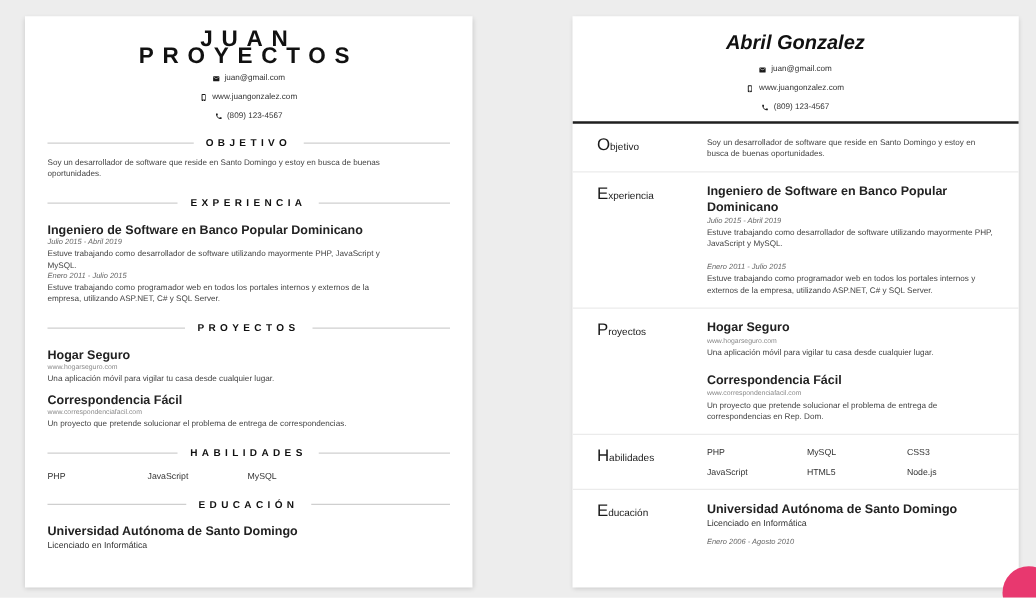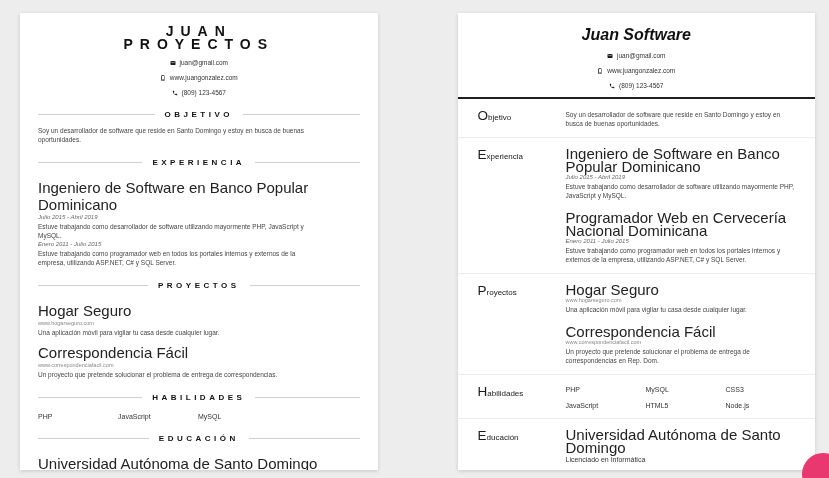--- a/index.html
+++ b/index.html
@@ -7,27 +7,27 @@
   body { font-family: "Liberation Sans", sans-serif; }
   #screen { position: relative; width: 829px; height: 478px; background: #ededed; overflow: hidden; }
   .canvas { display: flex; gap: 80px; padding: 13px 14px 0 20px; }
   .card {
     background: #fff; width: 358px; height: 457px;
     box-shadow: 0 1px 4px rgba(0,0,0,.16);
     display: flex; flex-direction: column; overflow: hidden;
   }
   
   .left-card { padding: 12px 18px 6px; }
-  .l-name { text-align: center; font-weight: bold; font-size: 14px; line-height: 13px; letter-spacing: 7px; color: #111; }
+  .l-name { text-align: center; font-weight: bold; font-size: 18px; line-height: 13px; letter-spacing: 7px; color: #111; }
   .contact-row { display: flex; justify-content: center; align-items: center; gap: 4px; font-size: 6.5px; color: #333; margin-top: 8px; }
   .contact-row .ic { width: 6px; height: 6px; fill: #1a1a1a; flex: 0 0 auto; }
   .l-sec { display: flex; align-items: center; margin: 14px 0 5px; }
   .l-sec::before, .l-sec::after { content: ""; flex: 1; border-top: 1px solid #cfcfcf; }
   .l-sec span { padding: 0 10px; font-weight: bold; font-size: 8px; letter-spacing: 3.5px; color: #111; white-space: nowrap; }
-  .item-title { font-size: 15px; font-weight: normal; color: #222; margin-top: 7px; }
+  .item-title { font-size: 10px; font-weight: bold; color: #222; margin-top: 7px; }
   .date { font-size: 6px; font-style: italic; color: #666; margin-top: 1px; }
   .url { font-size: 5.5px; color: #888; margin-top: 1px; }
   .desc { font-size: 6.5px; color: #444; line-height: 9px; margin-top: 2px; max-width: 276px; }
   .l-skills { display: grid; grid-template-columns: repeat(3, 80px); font-size: 7px; color: #333; margin-top: 6px; }
   .degree { font-size: 7px; color: #333; margin-top: 2px; }
   .edu-date { margin-top: 8px; }
   
   .right-card { padding-top: 13px; }
   .r-name { text-align: center; font-size: 16px; font-weight: bold; font-style: italic; color: #111; }
   .r-divider { border-top: 2px solid #1f1f1f; margin-top: 8px; }
@@ -119,21 +119,21 @@
         </div>
       <div>
         <h2 class="item-title">Universidad Autónoma de Santo Domingo</h2>
         <div class="degree">Licenciado en Informática</div>
 
       </div>
 
     </section>
 
     <section class="card right-card">
-      <h1 class="r-name">Juan Software</h1>
+      <h1 class="r-name">Abril Gonzalez</h1>
       <div class="contact-row">
         <svg class="ic" viewBox="0 0 24 24">
             <path d="M20 4H4c-1.1 0-2 .9-2 2v12c0 1.1.9 2 2 2h16c1.1 0 2-.9 2-2V6c0-1.1-.9-2-2-2zm0 4-8 5-8-5V6l8 5 8-5v2z"></path>
           </svg>
         <span>juan@gmail.com</span>
       </div>
       <div class="contact-row">
         <svg class="ic" viewBox="0 0 24 24">
             <path d="M15.5 1h-8C6.12 1 5 2.12 5 3.5v17C5 21.88 6.12 23 7.5 23h8c1.38 0 2.5-1.12 2.5-2.5v-17C18 2.12 16.88 1 15.5 1zm-4 21c-.83 0-1.5-.67-1.5-1.5s.67-1.5 1.5-1.5 1.5.67 1.5 1.5-.67 1.5-1.5 1.5zm4.5-4H8V4h8v14z"></path>
           </svg>
@@ -156,21 +156,20 @@
 
       <div class="r-section">
         <div class="r-label">Experiencia</div>
         <div class="r-content">
           <div class="item-block">
             <h2 class="item-title">Ingeniero de Software en Banco Popular Dominicano</h2>
             <div class="date">Julio 2015 - Abril 2019</div>
             <p class="desc">Estuve trabajando como desarrollador de software utilizando mayormente PHP, JavaScript y MySQL.</p>
           </div>
           <div class="item-block">
-            <h2 class="item-title">Programador Web en Cervecería Nacional Dominicana</h2>
             <div class="date">Enero 2011 - Julio 2015</div>
             <p class="desc">Estuve trabajando como programador web en todos los portales internos y externos de la empresa, utilizando ASP.NET, C# y SQL Server.</p>
           </div>
         </div>
       </div>
 
       <div class="r-section">
         <div class="r-label">Proyectos</div>
         <div class="r-content">
           <div class="item-block">

